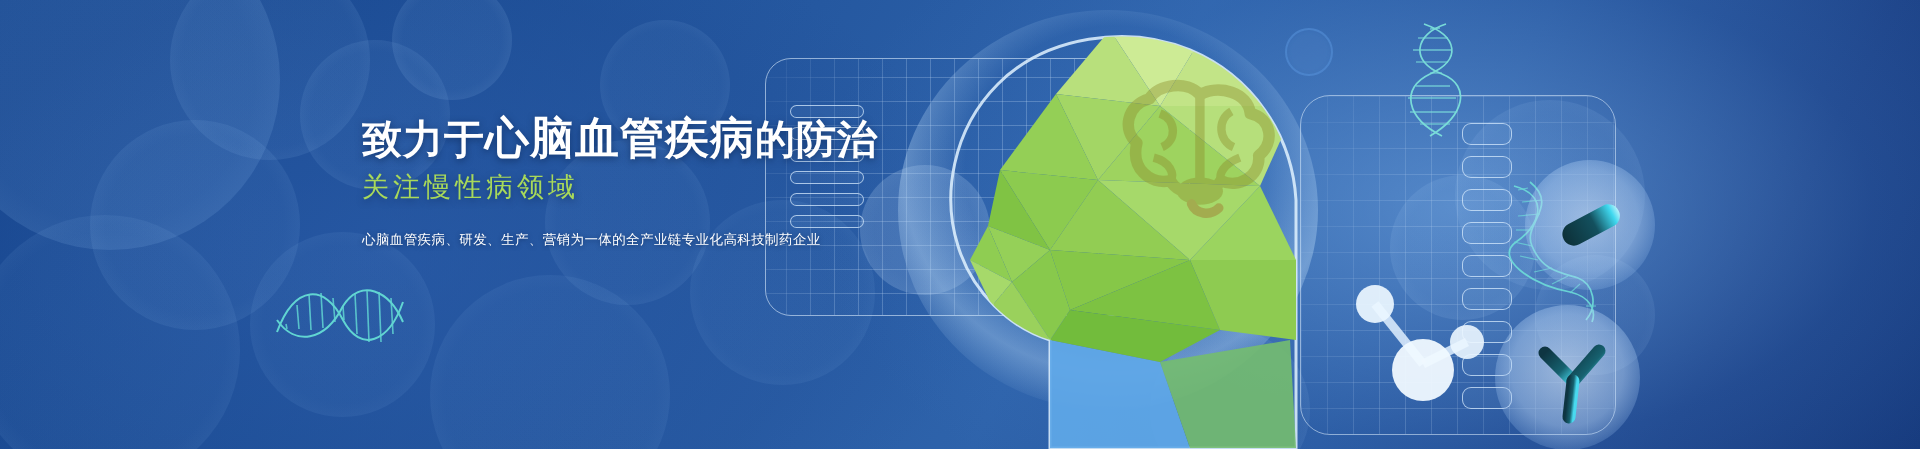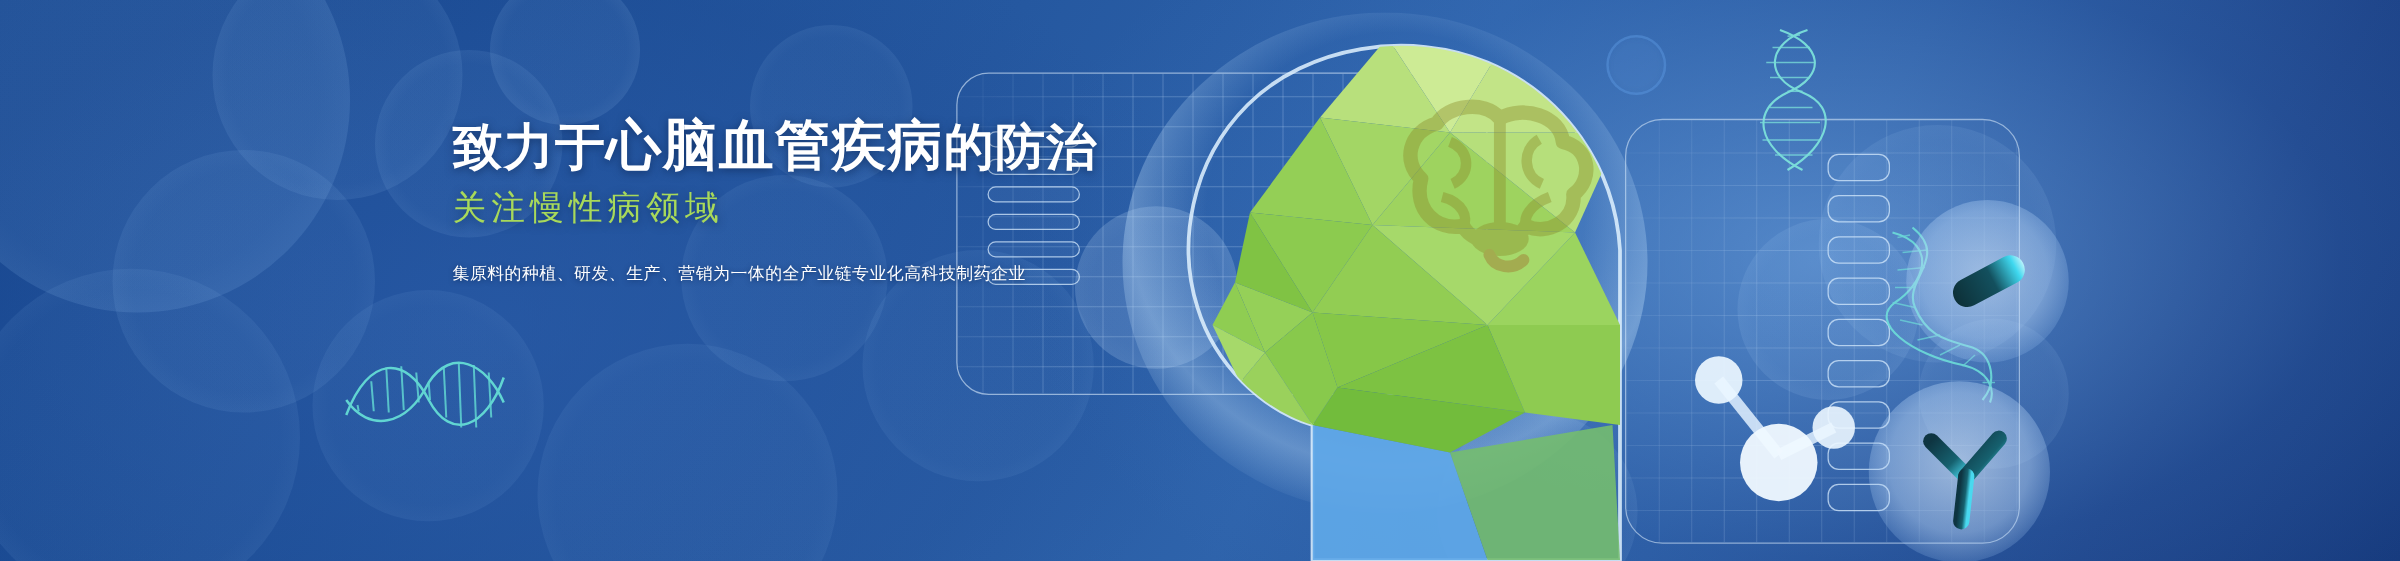--- a/index.html
+++ b/index.html
@@ -84,20 +84,21 @@
   
   #head-wrap{ position:absolute; left:860px; top:10px; width:460px; height:439px; }
 
   
   #text-block{ position:absolute; left:362px; top:92px; width:430px; }
   #headline{
     font-size:40px; font-weight:700; color:#ffffff;
     letter-spacing:1px; line-height:1.12;
     text-shadow:0 2px 7px rgba(8,30,70,0.55);
     white-space:nowrap;
+    margin-top:21px;
   }
   #headline .hl{ font-size:44px; }
   #subhead{
     margin-top:7px;
     font-size:27px; font-weight:500;
     color:#a8d95a; letter-spacing:4px;
     text-shadow:0 2px 7px rgba(8,30,70,0.5);
     white-space:nowrap;
   }
   #tagline{
@@ -331,16 +332,16 @@
           <ellipse cx="78" cy="104" rx="22" ry="13" fill="#8b8b2a"></ellipse>
           <path d="M70 116 C 74 126, 88 128, 96 120" stroke="#a06a2a" stroke-width="9" fill="none" stroke-linecap="round"></path>
         </g>
       </g>
     </svg>
   </div>
 
   <div id="text-block">
     <div id="headline"><span>致力于</span><span class="hl">心脑血管疾病</span><span>的防治</span></div>
     <div id="subhead">关注慢性病领域</div>
-    <div id="tagline">集原料的种植、研发、生产、营销为一体的全产业链专业化高科技制药企业</div>
+    <div id="tagline">心脑血管疾病、研发、生产、营销为一体的全产业链专业化高科技制药企业</div>
   </div>
 
 </div>
 
 </body></html>

